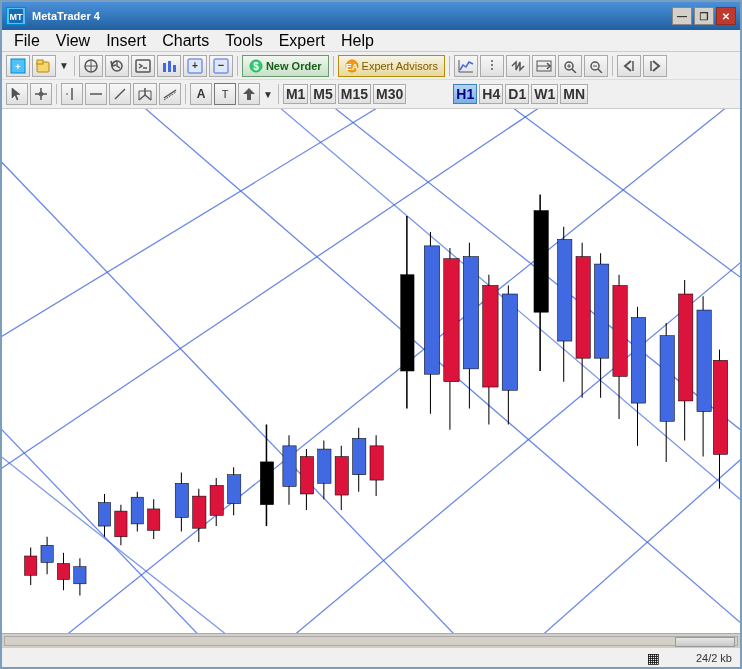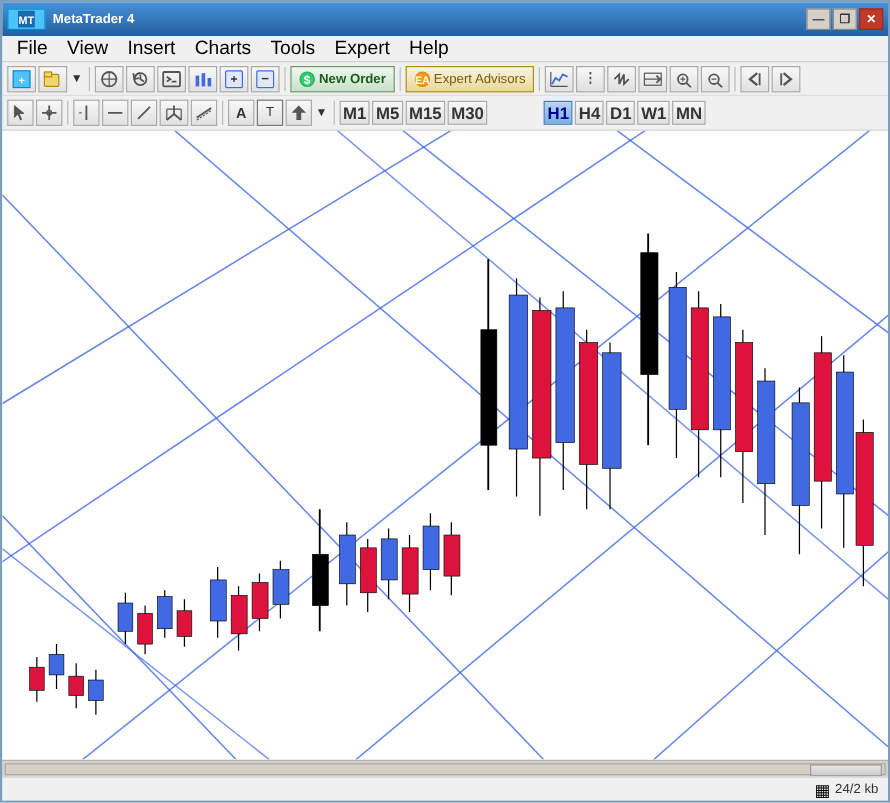--- a/index.html
+++ b/index.html
@@ -31,21 +31,21 @@
       padding: 0 4px;
       justify-content: space-between;
       flex-shrink: 0;
     }
     .title-bar-left {
       display: flex;
       align-items: center;
       gap: 6px;
     }
     .title-icon {
-      width: 32px;
+      width: 20px;
       height: 18px;
       background: #4fc3f7;
       border: 1px solid #0288d1;
       display: flex;
       align-items: flex-end;
       justify-content: center;
       font-size: 10px;
       color: white;
     }
     .title-text {
@@ -206,20 +206,21 @@
       border-top: 1px solid #ccc;
       display: flex;
       align-items: center;
       justify-content: flex-end;
       padding: 0 8px;
       flex-shrink: 0;
     }
     .status-text {
       font-size: 11px;
       color: #333;
+      margin-left: 32px;
     }
     .status-icon {
       margin-right: 4px;
       font-size: 14px;
     }
 
     
     .chart-scrollbar {
       height: 14px;
       background: #d4d0c8;

